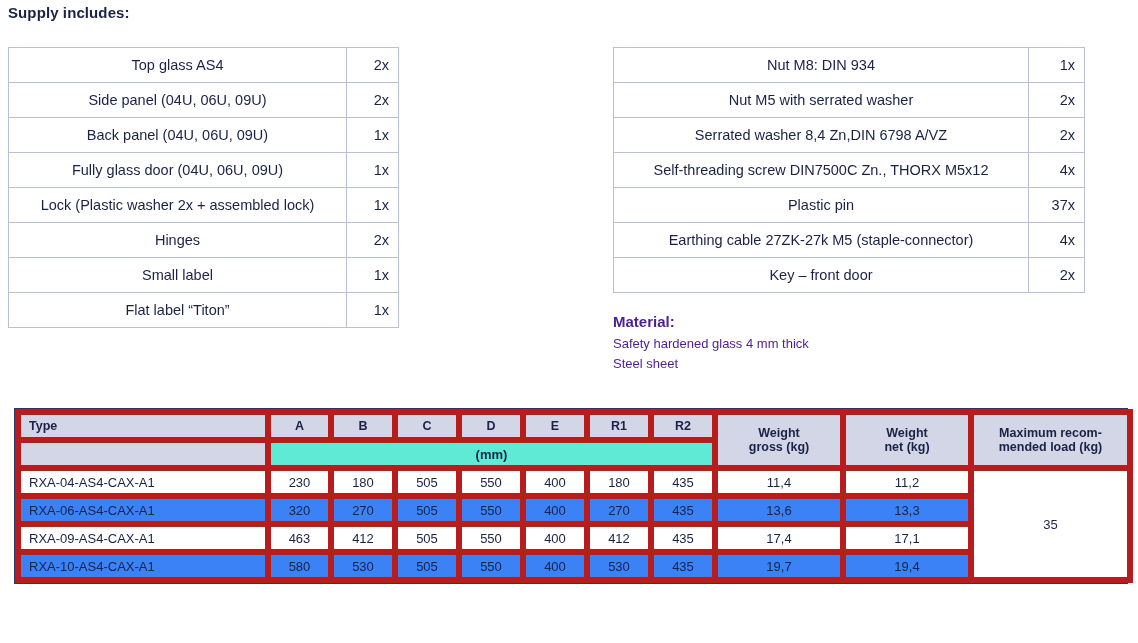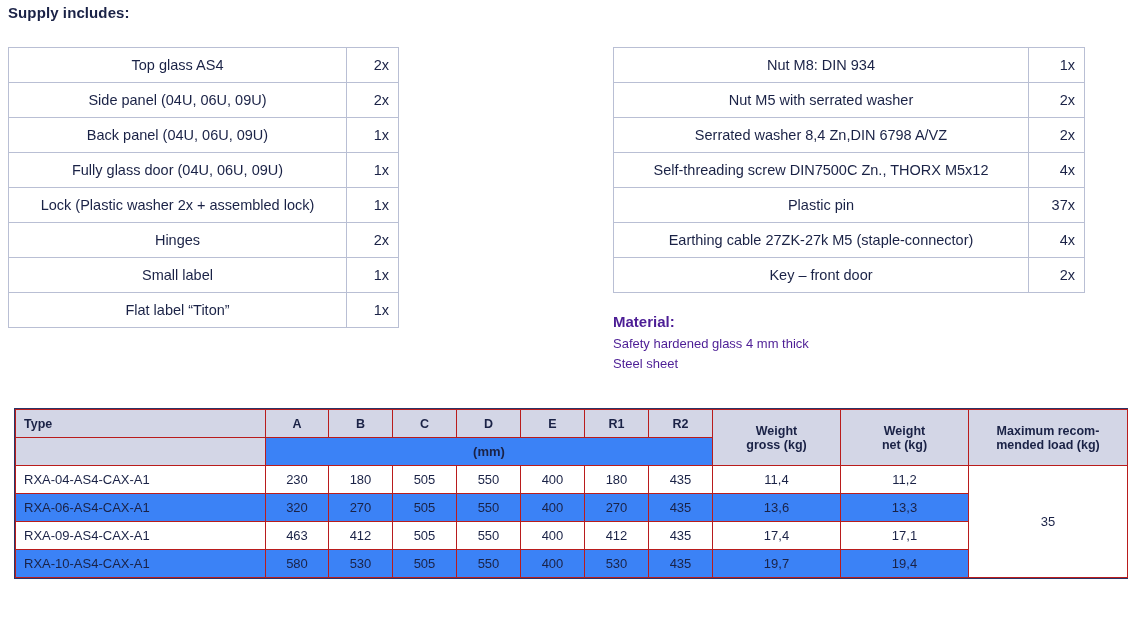--- a/index.html
+++ b/index.html
@@ -116,21 +116,21 @@
     letter-spacing: 0.2px;
   }
   table.spec {
     border-collapse: collapse;
     width: 100%;
     font-size: 13px;
     color: #1a2246;
     table-layout: fixed;
   }
   table.spec th, table.spec td {
-    border: 1px solid #b91c1c;
+    border: 6px solid #b91c1c;
     padding: 0 4px;
     text-align: center;
     vertical-align: middle;
     height: 28px;
     box-sizing: border-box;
   }
   table.spec thead th {
     background: #d3d6e6;
     font-weight: bold;
     font-size: 12.5px;
@@ -142,21 +142,21 @@
     font-weight: bold;
   }
   table.spec td.type-cell {
     text-align: left;
     padding-left: 8px;
   }
   table.spec tbody tr.alt td {
     background: #3b82f6;
   }
   table.spec td.mm-cell {
-    background: #3b82f6;
+    background: #5eead4;
     font-weight: bold;
     height: 25px;
   }
   table.spec td.blank-head {
     background: #d3d6e6;
   }
   table.spec td.load-cell {
     font-size: 13px;
     background: #ffffff;
     border-radius: 22px;

